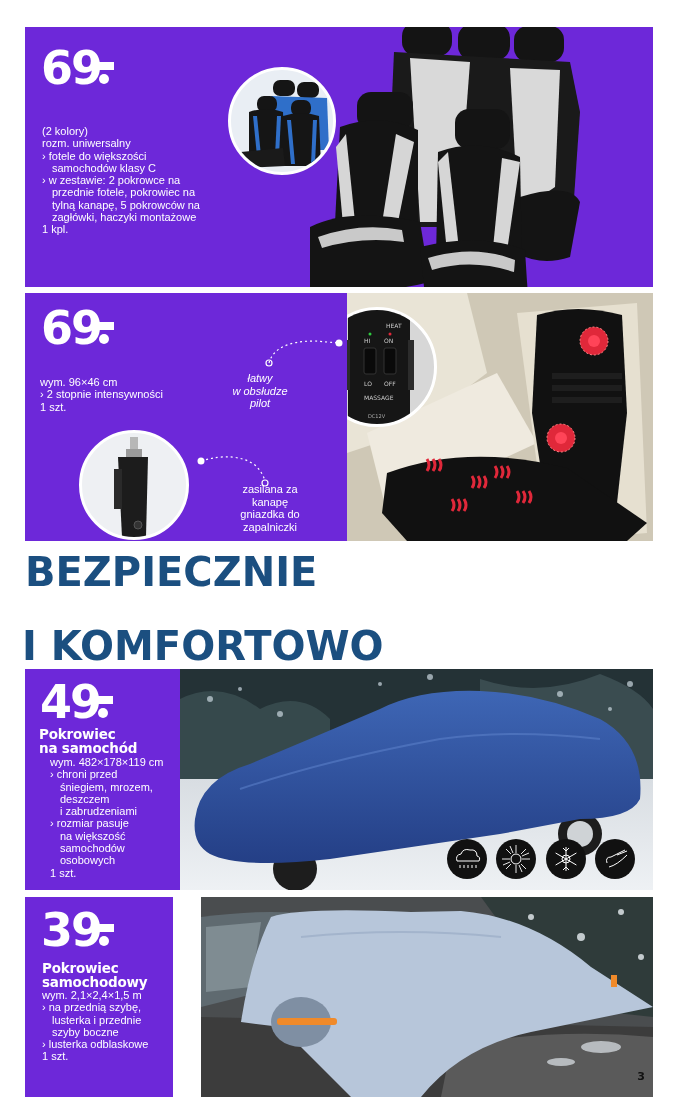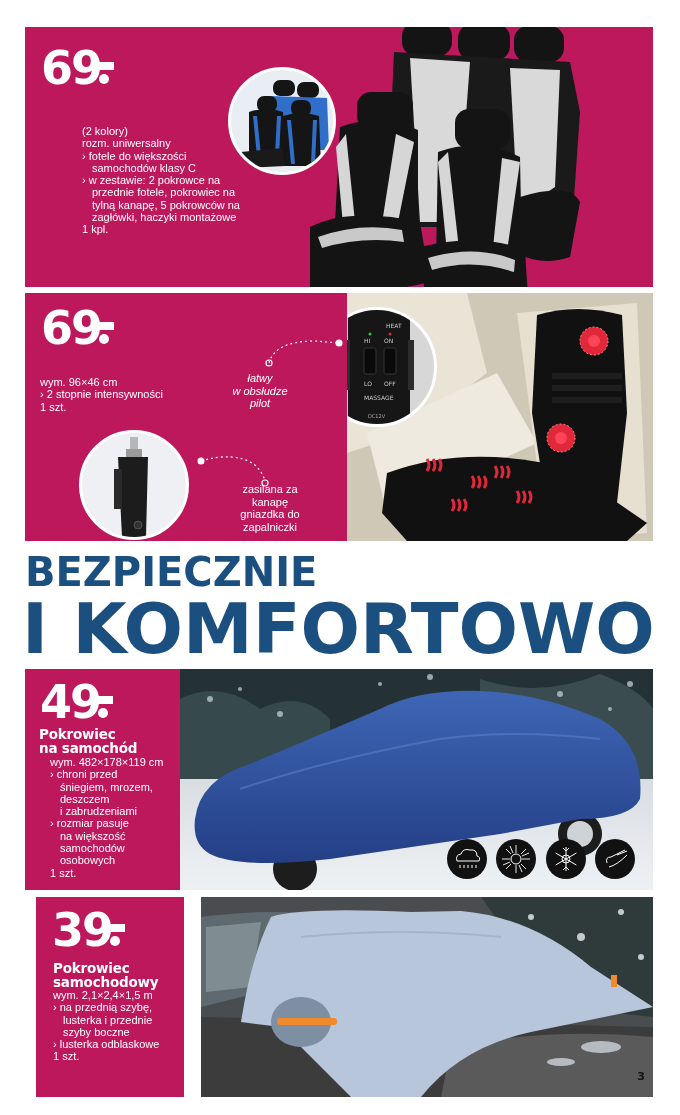--- a/index.html
+++ b/index.html
@@ -1,19 +1,19 @@
 <!DOCTYPE html>
 <html><head>
 <meta charset="utf-8">
 <style>
   * { box-sizing: border-box; margin: 0; padding: 0; }
   html, body { width: 680px; height: 1115px; background: #ffffff; overflow: hidden; }
   body { position: relative; font-family: "Liberation Sans", "DejaVu Sans", sans-serif; color: #fff; }
 
-  .panel { position: absolute; background: #be185d; overflow: hidden; }
+  .panel { position: absolute; background: #6d28d9; overflow: hidden; }
   .price {
     position: absolute; font-family: "DejaVu Sans", sans-serif; font-weight: bold;
     color: #fff; font-size: 46px; letter-spacing: -2px; line-height: 1;
   }
   .price .dash { display: inline-block; width: 18px; height: 8px; background: #fff; vertical-align: 14px; margin-left: 1px; }
   .price .dot { display: inline-block; width: 10px; height: 10px; border-radius: 50%; background: #fff; vertical-align: 0; margin-left: -2px; margin-right: -14px; }
   .title { position: absolute; font-family: "DejaVu Sans", sans-serif; font-weight: bold; font-size: 13.5px; line-height: 14px; color: #fff; letter-spacing: -0.2px; }
   .desc { position: absolute; font-size: 11px; line-height: 12.3px; color: #fff; }
   .desc .line { display: block; white-space: nowrap; }
   .desc .ind { padding-left: 10px; }
@@ -31,21 +31,21 @@
   .wicon { position: absolute; width: 40px; height: 40px; border-radius: 50%; background: #111; }
   .pageno { position: absolute; right: 42px; bottom: 12px; font-family: "DejaVu Sans", sans-serif; font-weight: bold; font-size: 11px; color: #111; }
 </style>
 </head>
 <body>
 
 <div class="panel" style="left:25px; top:27px; width:628px; height:260px;">
   <div class="price" style="left:16px; top:18px;">
     <span>69</span><span class="dot"></span><span class="dash"></span>
   </div>
-  <div class="desc" style="left:17px; top:98px;margin-left:40px;">
+  <div class="desc" style="left:17px; top:98px;">
     <span class="line">(2 kolory)</span>
     <span class="line">rozm. uniwersalny</span>
     <span class="line bul">fotele do większości</span>
     <span class="line ind">samochodów klasy C</span>
     <span class="line bul">w zestawie: 2 pokrowce na</span>
     <span class="line ind">przednie fotele, pokrowiec na</span>
     <span class="line ind">tylną kanapę, 5 pokrowców na</span>
     <span class="line ind">zagłówki, haczyki montażowe</span>
     <span class="line">1 kpl.</span>
   </div>
@@ -179,21 +179,21 @@
       <rect x="64" y="38" width="12" height="26" rx="2" fill="#0a0a0a" stroke="#333"></rect>
       <text x="44" y="76" font-size="6" fill="#ccc" font-family="DejaVu Sans, sans-serif">LO</text>
       <text x="64" y="76" font-size="6" fill="#ccc" font-family="DejaVu Sans, sans-serif">OFF</text>
       <text x="44" y="90" font-size="6" fill="#ccc" font-family="DejaVu Sans, sans-serif">MASSAGE</text>
       <text x="48" y="108" font-size="5" fill="#aaa" font-family="DejaVu Sans, sans-serif">DC12V</text>
     </svg>
   </div>
 </div>
 
 <div class="headline" style="top:552px; font-size:40px;">BEZPIECZNIE</div>
-<div class="headline" style="top:594px; font-size:70px; left:22px;">I KOMFORTOWO</div>
+<div class="headline" style="top:626px; font-size:40px; left:22px;">I KOMFORTOWO</div>
 
 <div class="panel" style="left:25px; top:669px; width:155px; height:221px;padding-left:28px;">
   <div class="price" style="left:15px; top:10px;">
     <span>49</span><span class="dot"></span><span class="dash"></span>
   </div>
   <div class="title" style="left:14px; top:58px;">
     <div>Pokrowiec</div>
     <div>na samochód</div>
   </div>
   <div class="desc" style="left:14px; top:87px;margin-left:11px;">
@@ -271,21 +271,21 @@
     <svg width="40" height="40" viewBox="0 0 40 40">
         <g stroke="#fff" stroke-width="1" fill="none">
           <path d="M12 24 Q10 18 16 18 L30 11"></path>
           <path d="M14 28 Q22 26 32 16"></path>
           <path d="M22 16 L32 12"></path>
         </g>
       </svg>
   </div>
 </div>
 
-<div class="panel" style="left:36px; top:897px; width:148px; height:200px;">
+<div class="panel" style="left:25px; top:897px; width:148px; height:200px;">
   <div class="price" style="left:16px; top:10px;">
     <span>39</span><span class="dot"></span><span class="dash"></span>
   </div>
   <div class="title" style="left:17px; top:64px;">
     <div>Pokrowiec</div>
     <div>samochodowy</div>
   </div>
   <div class="desc" style="left:17px; top:92px;">
     <span class="line">wym. 2,1×2,4×1,5 m</span>
     <span class="line bul">na przednią szybę,</span>

